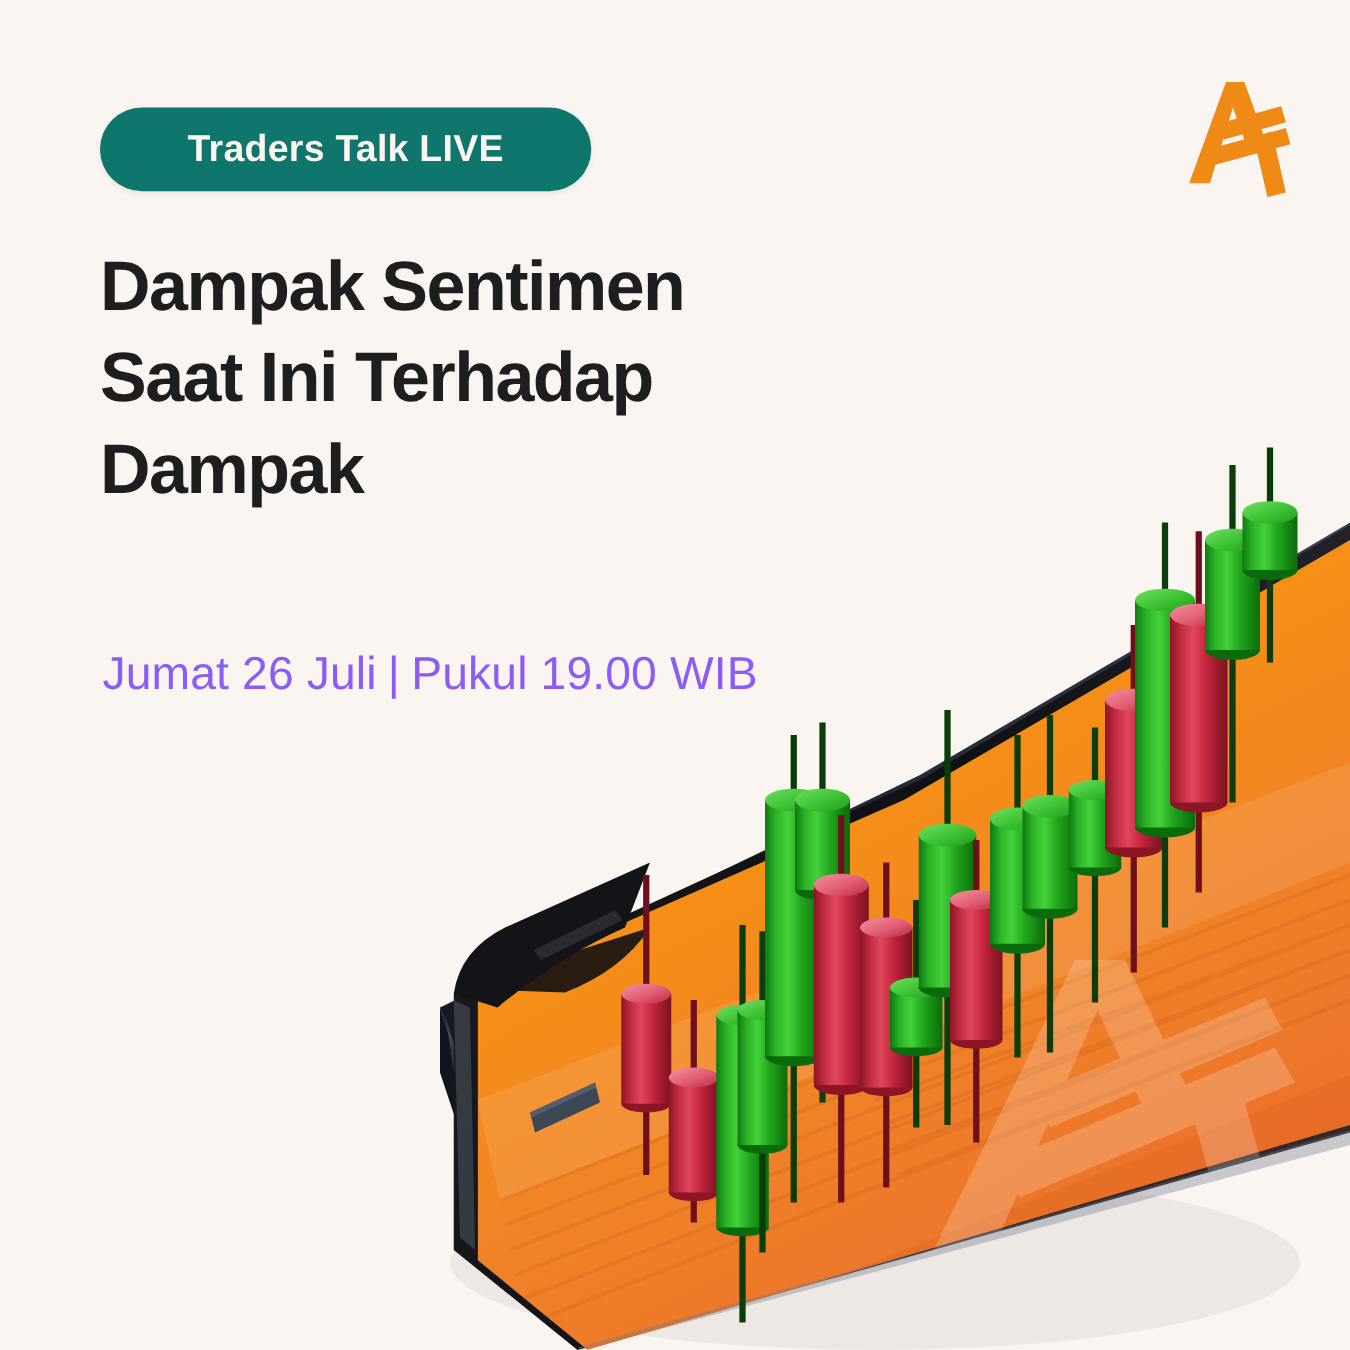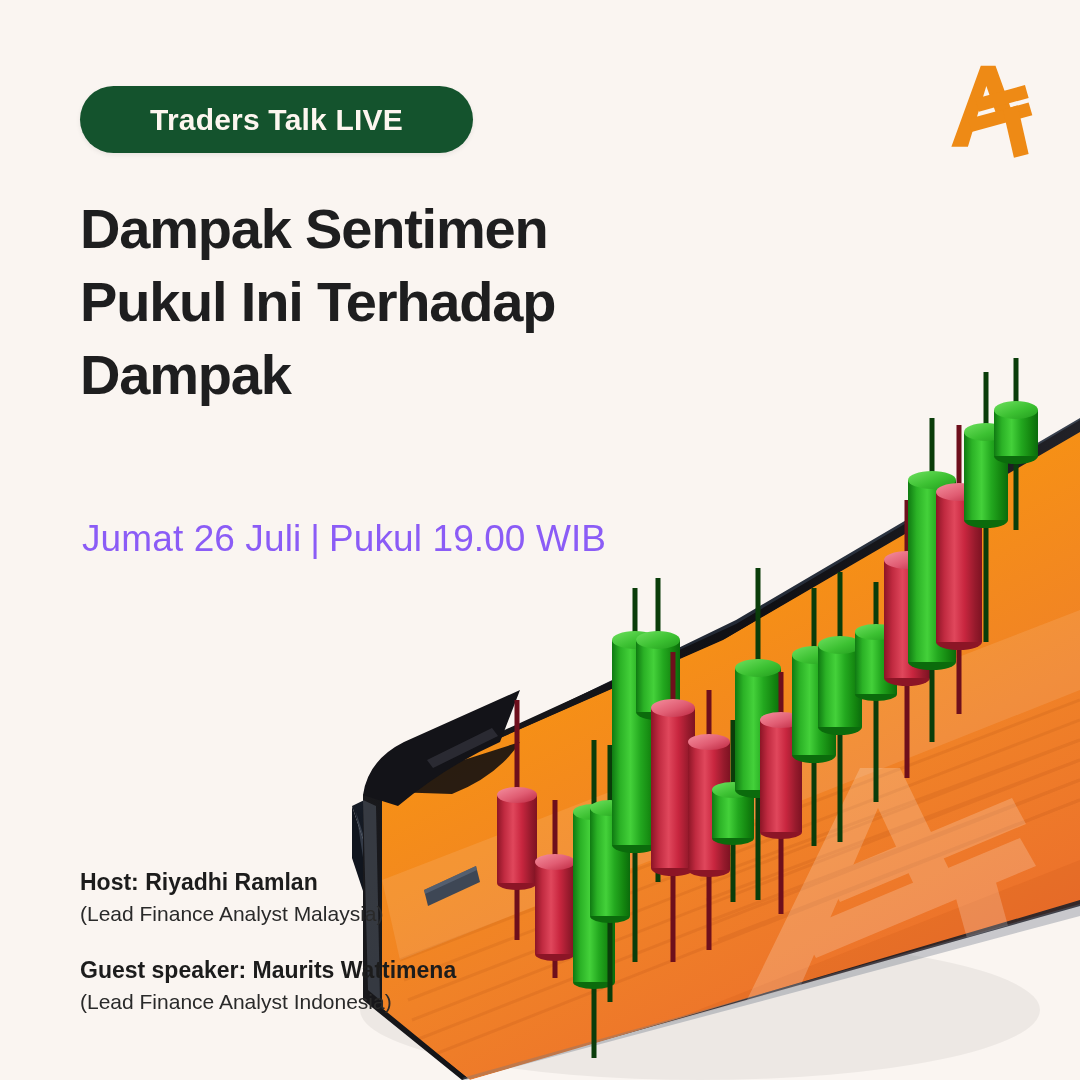--- a/index.html
+++ b/index.html
@@ -10,21 +10,21 @@
     position:relative;
   }
   .stage{position:absolute;inset:0;overflow:hidden;background:#faf5f1;}
 
   
   .art{position:absolute;inset:0;pointer-events:none;}
 
   
   .pill{
     position:absolute;left:80px;top:86px;width:393px;height:67px;
-    background:#14532d;border-radius:40px;
+    background:#0f766e;border-radius:40px;
     display:flex;align-items:center;justify-content:center;
     box-shadow:0 2px 5px rgba(0,0,0,.07);
   }
   .pill span{
     color:#fdf6ef;font-size:30px;font-weight:bold;letter-spacing:.2px;
     white-space:nowrap;
   }
 
   
   .logo{position:absolute;right:44px;top:58px;width:92px;height:100px;}
@@ -321,32 +321,22 @@
     <g fill="#ee8a15">
       <path d="M8,96 L40,8 L56,8 L74,58 L58,64 L46,30 L26,96 Z"></path>
       <path d="M26,66 L92,48 L96,62 L30,80 Z"></path>
       <path d="M34,44 L88,29 L92,43 L38,58 Z"></path>
       <path d="M64,56 L80,51 L92,104 L76,108 Z"></path>
     </g>
   </svg>
 
   <div class="headline">
     <span class="ln">Dampak Sentimen</span>
-    <span class="ln">Pukul Ini Terhadap</span>
+    <span class="ln">Saat Ini Terhadap</span>
     <span class="ln">Dampak</span>
   </div>
 
   <div class="datetime">
     <span>Jumat 26 Juli</span><span class="sep">|</span><span>Pukul 19.00 WIB</span>
   </div>
 
-  <div class="credits">
-    <div class="cred-block">
-      <div class="cred-name">Host: Riyadhi Ramlan</div>
-      <div class="cred-role">(Lead Finance Analyst Malaysia)</div>
-    </div>
-    <div class="cred-block">
-      <div class="cred-name">Guest speaker: Maurits Wattimena</div>
-      <div class="cred-role">(Lead Finance Analyst Indonesia)</div>
-    </div>
-  </div>
 
 </div>
 
 </body></html>

